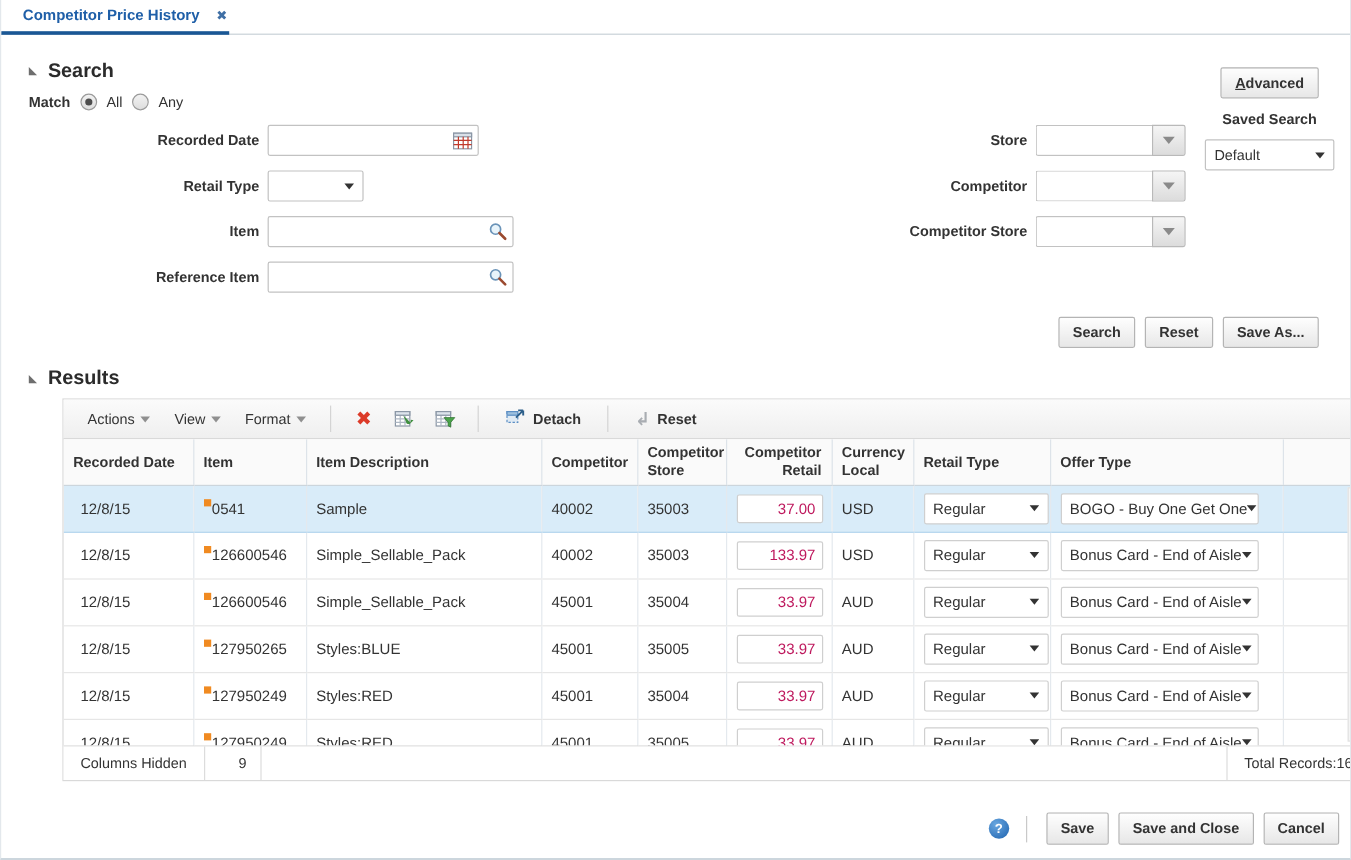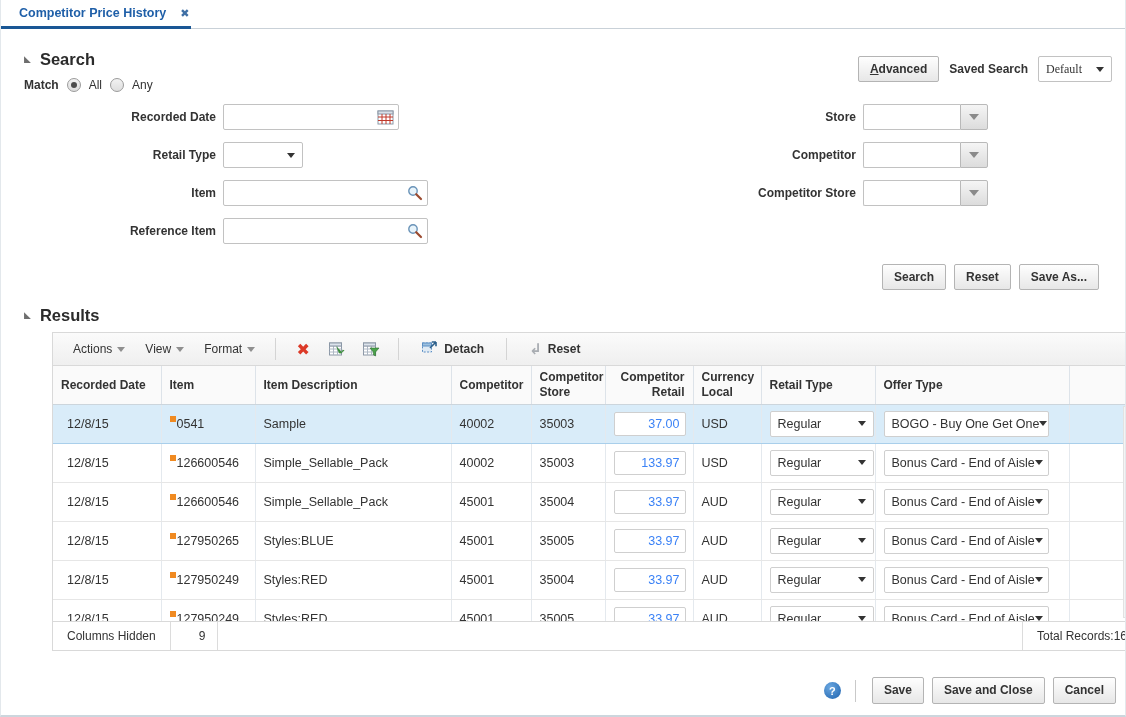--- a/index.html
+++ b/index.html
@@ -15,21 +15,21 @@
   .tab-close { color:#3f6fa5; font-size:11px; font-weight:bold; cursor:pointer; }
   .tab-underline { position:absolute; left:0; top:26px; width:190px; height:3px; background:#1a5795; }
 
   
   .section-head { display:flex; align-items:center; gap:9px; }
   .disclosure { color:#6e6e6e; font-size:9px; line-height:1; }
   .section-title { font-size:16.5px; font-weight:bold; color:#2b2b2b; }
 
   
   .search-section { margin:21px 13px 0 23px; position:relative; }
-  .adv-row { position:absolute; right:0; top:6px; display:flex; align-items:center; gap:10px; }
+  .adv-row { position:absolute; right:0; top:6px; display:flex; align-items:center; gap:10px;flex-direction:column; }
   .label { font-weight:bold; font-size:12px; color:#333; }
   .match-row { display:flex; align-items:center; gap:8px; margin-top:9px; }
   .radio { display:inline-flex; align-items:center; justify-content:center; width:14px; height:14px;
            border:1px solid #9b9b9b; border-radius:50%; background:linear-gradient(#f2f2f2,#dedede); }
   .radio .dot { width:6px; height:6px; border-radius:50%; background:#4d4d4d; display:none; }
   .radio.checked .dot { display:block; }
   .radio-label { font-size:12px; color:#333; }
 
   .form-area { position:relative; margin-top:12px; height:150px; }
   .form-col { position:absolute; top:0; }
@@ -40,21 +40,21 @@
   .form-col.right .form-row .label { width:272px; text-align:right; margin-right:7px; }
 
   .tbox { position:relative; height:26px; background:#fff; border:1px solid #c2c2c2; border-radius:2px; }
   .tbox input { border:0; outline:0; width:100%; height:100%; padding:0 6px; font:12px "Liberation Sans",sans-serif; background:transparent; }
   .tbox.w-date { width:176px; } .tbox.w-item { width:205px; }
   .tbox .in-icon { position:absolute; right:4px; top:4px; }
 
   .fake-select { display:inline-flex; align-items:center; justify-content:space-between; height:26px;
                  background:#fff; border:1px solid #c2c2c2; border-radius:2px; padding:0 7px; font-size:12px; }
   .fake-select .caret { width:0; height:0; border-left:4px solid transparent; border-right:4px solid transparent; border-top:5px solid #333; }
-  .w-retailtype { width:80px; } .w-saved { width:74px;font-family:Liberation Serif, serif; }
+  .w-retailtype { width:80px; } .w-saved { width:108px; }
 
   .combo { display:flex; height:26px; }
   .combo .combo-input { width:97px; height:26px; background:#fff; border:1px solid #c2c2c2; border-right:none; border-radius:2px 0 0 2px; }
   .combo .combo-btn { width:28px; height:26px; border:1px solid #b9b9b9; border-radius:0 2px 2px 0;
                       background:linear-gradient(#f5f5f5,#dcdcdc); display:flex; align-items:center; justify-content:center; }
   .combo .combo-btn .caret { width:0; height:0; border-left:5px solid transparent; border-right:5px solid transparent; border-top:6px solid #8a8a8a; }
 
   .btn { display:inline-block; background:linear-gradient(#fefefe,#e7e7e7); border:1px solid #b4b4b4; border-radius:2px;
          color:#333; font-weight:bold; font-size:12px; padding:5px 11px; cursor:pointer; line-height:1.2; }
   .btn u { text-decoration:underline; }
@@ -80,21 +80,21 @@
                   padding:2px 8px; vertical-align:middle; line-height:1.25; }
   table.grid th:first-child { border-left:none; }
   table.grid th.num { text-align:right; }
   table.grid td { height:39px; border-bottom:1px solid #e6e6e6; border-left:1px solid #e4e9ee;
                   font-size:12.5px; padding:0 8px; background:#fff; white-space:nowrap; overflow:hidden; }
   table.grid td:first-child { border-left:none; padding-left:14px; }
   tr.selected td { background:#d9ecf9; border-bottom:1px solid #a9cfeb; }
   .mod-flag { display:inline-block; width:6px; height:6px; background:#f08a21; vertical-align:6px; margin-right:1px; }
   .cell-retail { text-align:right; }
   .retail-input { width:72px; height:24px; border:1px solid #cfcfcf; border-radius:2px; text-align:right;
-                  font:12.5px "Liberation Sans",sans-serif; color:#3b82f6; padding:0 5px; background:#fff; }
+                  font:12.5px "Liberation Sans",sans-serif; color:#be185d; padding:0 5px; background:#fff; }
   .cell-select { display:inline-flex; align-items:center; justify-content:space-between; height:26px;
                  border:1px solid #cfcfcf; border-radius:2px; background:#ffffff; padding:0 7px; font-size:12.5px; }
   .cell-select .caret { width:0; height:0; border-left:4px solid transparent; border-right:4px solid transparent; border-top:5px solid #333; }
   .w-rt { width:104px; } .w-ot { width:165px; }
 
   .vscroll { position:absolute; top:40px; right:4px; width:14px; height:212px; background:#f4f4f4; border:1px solid #e2e2e2; }
   .vscroll .arr { position:absolute; left:0; width:12px; text-align:center; color:#8a8a8a; font-size:8px; line-height:12px; }
   .vscroll .arr.up { top:0; } .vscroll .arr.down { bottom:0; }
   .vscroll .thumb { position:absolute; left:1px; top:13px; width:10px; height:62px; background:#c6c6c6; }
 

